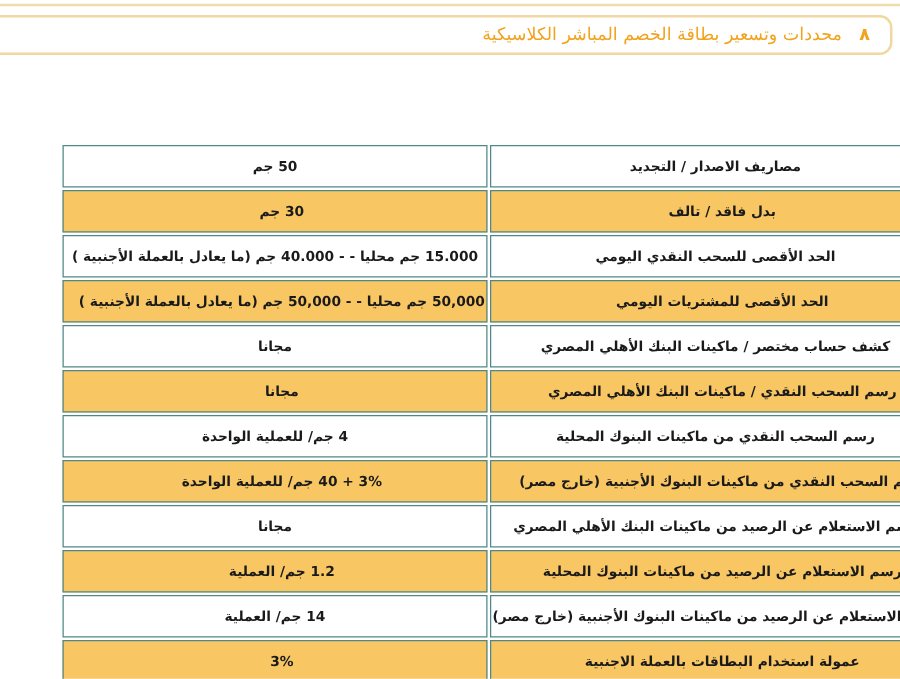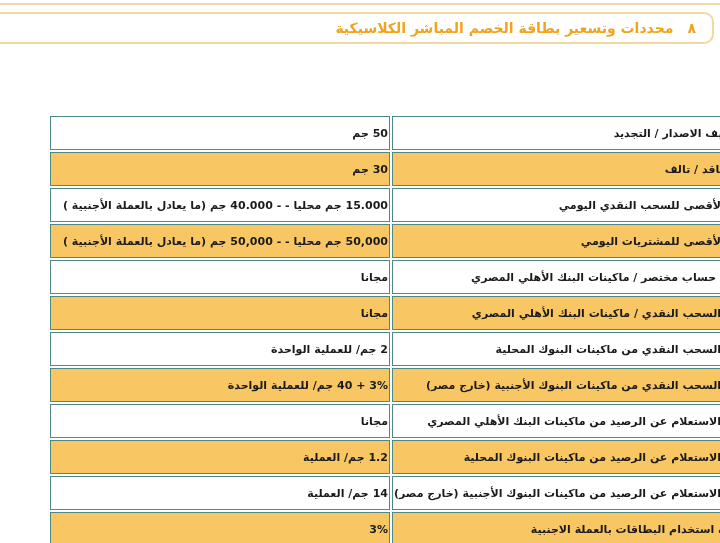--- a/index.html
+++ b/index.html
@@ -15,31 +15,31 @@
   .title-box{
     position:absolute;top:12px;left:-14px;width:728px;height:32px;
     border:2px solid #f0d9a0;border-radius:10px;box-sizing:border-box;
     display:flex;align-items:center;direction:rtl;
     padding:0 16px 0 0;background:#ffffff;
   }
   .title-box .num{
     color:#f2a31d;font-weight:bold;font-size:14px;margin-left:14px;
   }
   .title-box .ttl{
-    color:#f2a31d;font-weight:bold;font-size:14px;letter-spacing:0;text-align:right;
+    color:#f2a31d;font-weight:normal;font-size:14px;letter-spacing:0;text-align:right;
   }
   table.fees{
     position:absolute;top:114px;left:48px;
     border-spacing:2px;border-collapse:separate;
     direction:rtl;
   }
   table.fees td{
     border:1px solid #4e8888;
     height:30px;box-sizing:content-box;
-    vertical-align:middle;
+    text-align:center;vertical-align:middle;
     font-weight:bold;font-size:11px;color:#1a1a1a;
     white-space:nowrap;overflow:hidden;
     background:#ffffff;
   }
   td.lbl{width:318px;}
   td.val{width:300px;}
   tr.gold td{background:#f8c764;padding-left:12px;}
 </style>
 </head>
 <body>
@@ -72,21 +72,21 @@
     <tr>
       <td class="lbl">كشف حساب مختصر / ماكينات البنك الأهلي المصري</td>
       <td class="val">مجانا</td>
     </tr>
     <tr class="gold">
       <td class="lbl">رسم السحب النقدي / ماكينات البنك الأهلي المصري</td>
       <td class="val">مجانا</td>
     </tr>
     <tr>
       <td class="lbl">رسم السحب النقدي من ماكينات البنوك المحلية</td>
-      <td class="val">2 جم/ للعملية الواحدة</td>
+      <td class="val">4 جم/ للعملية الواحدة</td>
     </tr>
     <tr class="gold">
       <td class="lbl">رسم السحب النقدي من ماكينات البنوك الأجنبية (خارج مصر)</td>
       <td class="val">3% + 40 جم/ للعملية الواحدة</td>
     </tr>
     <tr>
       <td class="lbl">رسم الاستعلام عن الرصيد من ماكينات البنك الأهلي المصري</td>
       <td class="val">مجانا</td>
     </tr>
     <tr class="gold">

